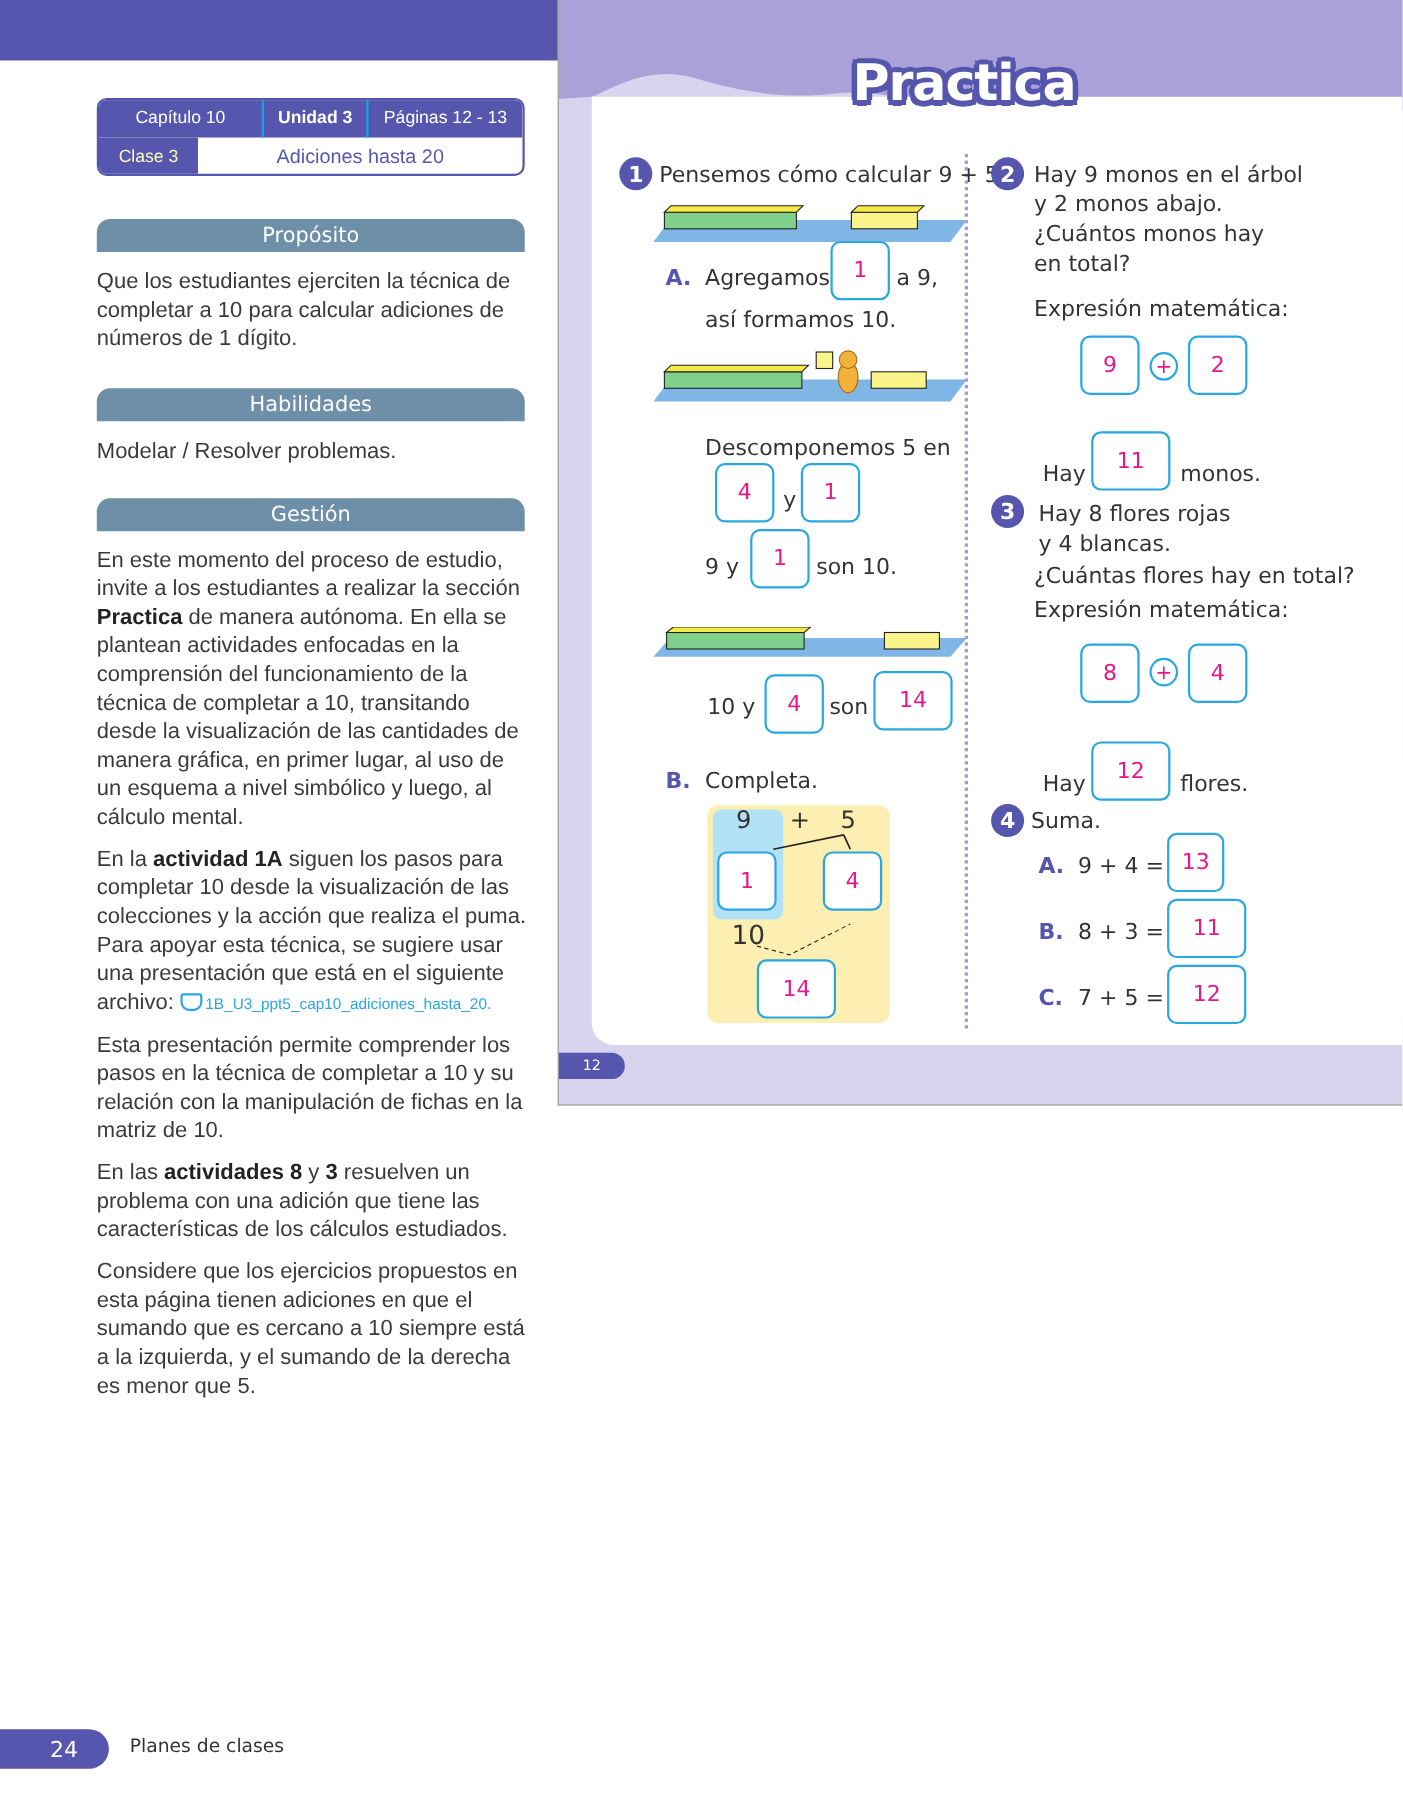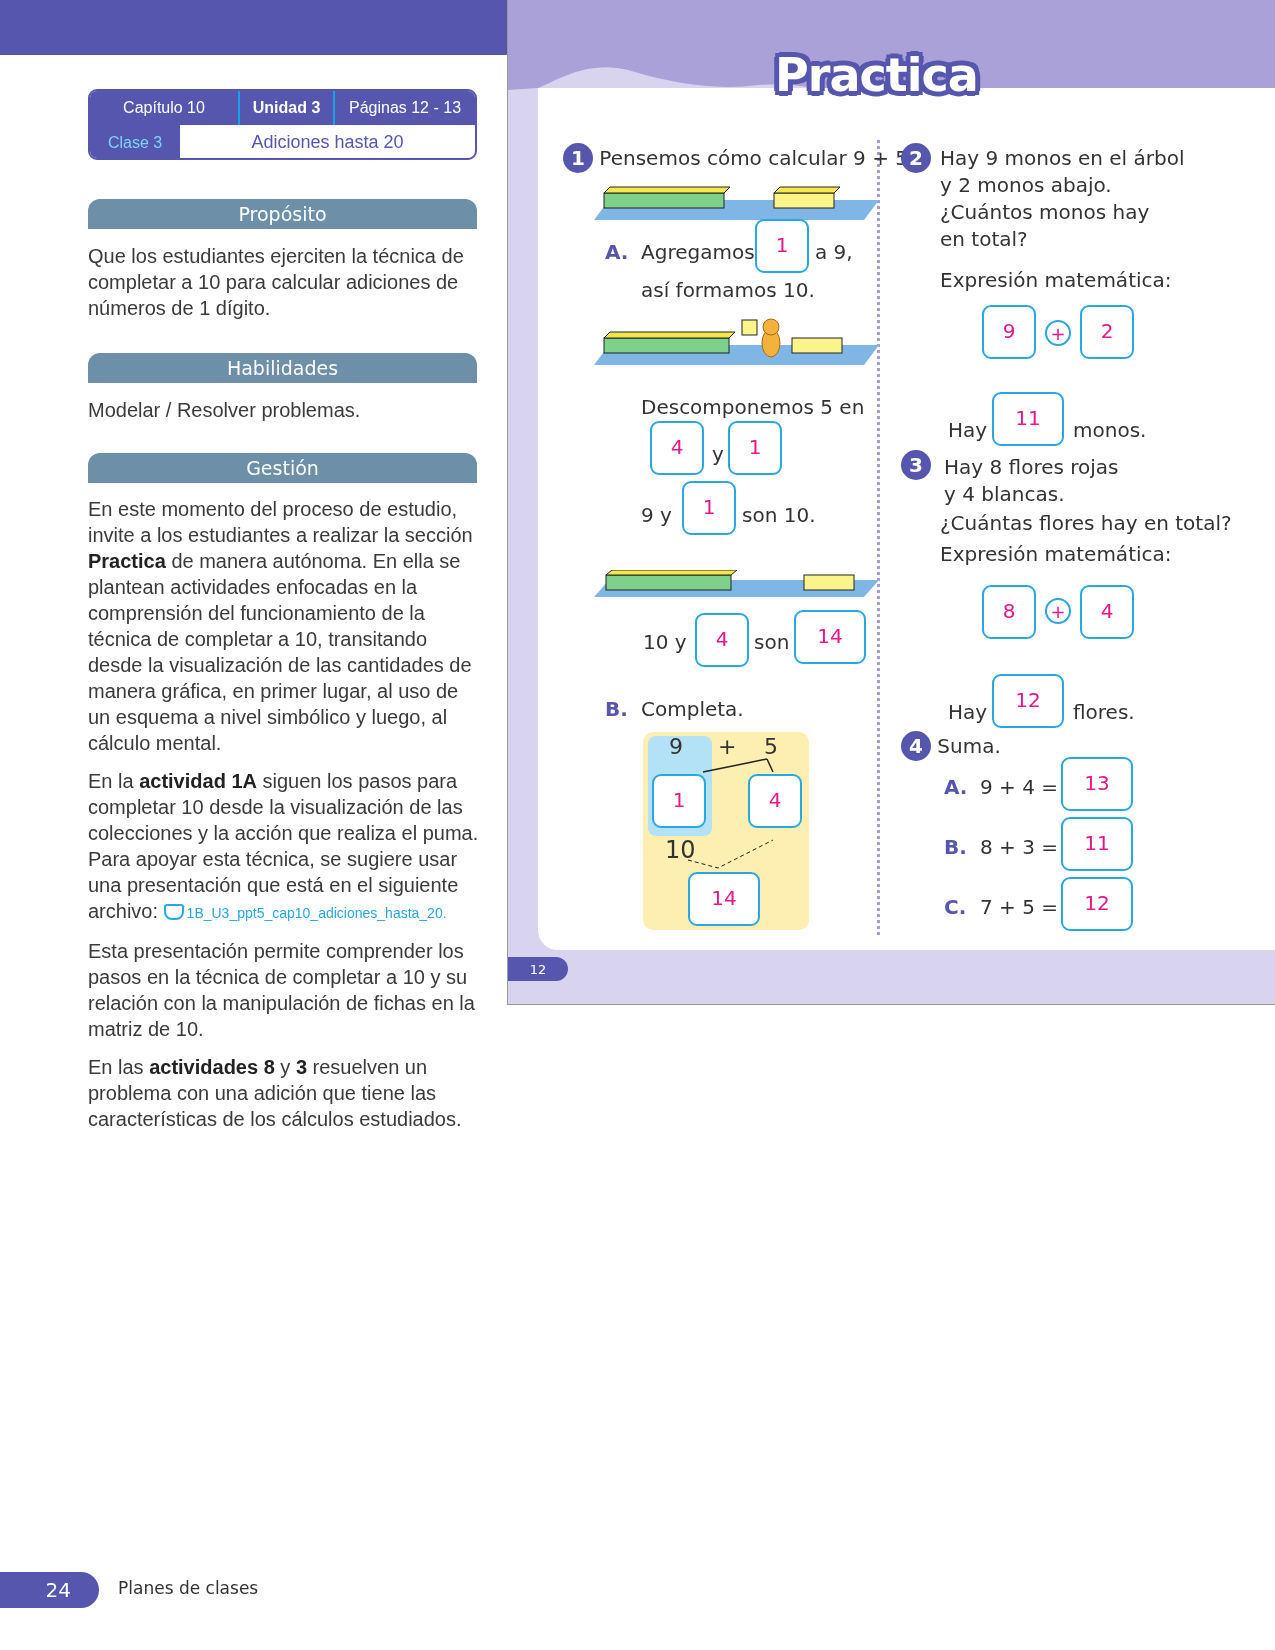--- a/index.html
+++ b/index.html
@@ -3,21 +3,21 @@
 <meta charset="utf-8">
 <style>
 *{box-sizing:border-box;margin:0;padding:0}
 body{width:1275px;height:1650px;background:#fff;position:relative;overflow:hidden;font-family:"DejaVu Sans",sans-serif;color:#333}
 .topbar{position:absolute;left:0;top:0;width:508px;height:55px;background:#5656ae}
 .infobox{position:absolute;left:88px;top:89px;width:389px;height:71px;border:2px solid #5656ae;border-radius:9px;overflow:hidden;font-family:"Liberation Sans",sans-serif;font-size:16px}
 .infobox .r1{display:flex;height:34px;background:#5656ae;color:#fff}
 .infobox .r1 div{display:flex;align-items:center;justify-content:center;border-right:2px solid #0ea5e9}
 .infobox .r1 div:last-child{border-right:none}
 .infobox .r2{display:flex;height:35px}
-.infobox .r2 .cl{width:90px;background:#5656ae;color:#7dd3fc;display:flex;align-items:center;justify-content:center}
+.infobox .r2 .cl{width:90px;background:#5656ae;color:#fef9c3;display:flex;align-items:center;justify-content:center}
 .infobox .r2 .tt{flex:1;display:flex;align-items:center;justify-content:center;color:#5656ae;font-size:18px}
 .sechead{position:absolute;left:88px;width:389px;height:30px;background:#6d8fa8;color:#fff;border-radius:12px 12px 0 0;display:flex;align-items:center;justify-content:center;font-size:19px;font-family:"DejaVu Sans",sans-serif}
 .ltext{position:absolute;left:88px;width:392px;font-family:"Liberation Sans",sans-serif;font-size:20px;line-height:26px;color:#3a3a3a;font-weight:300}
 .ltext p{margin-bottom:12px}
 .ltext b{font-weight:bold;color:#222}
 .link{color:#29a7e0;font-size:14px}
 .folder{display:inline-block;width:20px;height:16px;border:2px solid #29a7e0;border-radius:3px 3px 8px 8px;vertical-align:-2px;margin-right:3px}
 .footer-tab{position:absolute;left:0;top:1572px;width:99px;height:36px;background:#5656ae;border-radius:0 18px 18px 0;color:#fff;font-size:20px;display:flex;align-items:center;justify-content:flex-end;padding-right:28px}
 .footer-text{position:absolute;left:118px;top:1578px;font-size:17px;color:#333}
 
@@ -59,20 +59,21 @@
 <div class="sechead" style="top:353px">Habilidades</div>
 <div class="ltext" style="top:397px">Modelar / Resolver problemas.</div>
 
 <div class="sechead" style="top:453px">Gestión</div>
 
 <div class="ltext" style="top:496px">
   <p><span>En este momento del proceso de estudio, invite a los estudiantes a realizar la sección </span><b>Practica</b><span> de manera autónoma. En ella se plantean actividades enfocadas en la comprensión del funcionamiento de la técnica de completar a 10, transitando desde la visualización de las cantidades de manera gráfica, en primer lugar, al uso de un esquema a nivel simbólico y luego, al cálculo mental.</span></p>
   <p><span>En la </span><b>actividad 1A</b><span> siguen los pasos para completar 10 desde la visualización de las colecciones y la acción que realiza el puma. Para apoyar esta técnica, se sugiere usar una presentación que está en el siguiente archivo: </span><span class="folder"></span><span class="link">1B_U3_ppt5_cap10_adiciones_hasta_20.</span></p>
   <p>Esta presentación permite comprender los pasos en la técnica de completar a 10 y su relación con la manipulación de fichas en la matriz de 10.</p>
   <p><span>En las </span><b>actividades 8</b><span> y </span><b>3</b><span> resuelven un problema con una adición que tiene las características de los cálculos estudiados.</span></p>
+  <p>Considere que los ejercicios propuestos en esta página tienen adiciones en que el sumando que es cercano a 10 siempre está a la izquierda, y el sumando de la derecha es menor que 5.</p>
 </div>
 
 <div class="footer-tab">24</div>
 <div class="footer-text">Planes de clases</div>
 
 <div class="rpage">
   <svg class="wave" width="768" height="140">
     <path d="M0 0 H768 V100 C720 95 690 115 650 100 C600 80 560 95 520 110 C470 125 420 120 380 108 C340 98 300 80 250 85 C210 90 170 85 120 70 C80 60 50 80 30 88 L0 90 Z" fill="#a9a1d7"></path>
   </svg>
   <div class="whitepanel"></div>
@@ -176,21 +177,21 @@
   <div class="pg" style="left:440px;top:700px">Hay</div>
   <div class="box" style="left:484px;top:674px;width:72px">12</div>
   <div class="pg" style="left:565px;top:700px">flores.</div>
 
   <div class="pg" style="left:393px;top:731px">
     <span class="num">4</span>
     <span>Suma.</span>
   </div>
   <div class="pg letter" style="left:436px;top:775px">A.</div>
   <div class="pg" style="left:472px;top:775px">9 + 4 =</div>
-  <div class="box" style="left:553px;top:757px;width:72px">13</div>
+  <div class="box" style="left:553px;top:757px;width:52px">13</div>
   <div class="pg letter" style="left:436px;top:835px">B.</div>
   <div class="pg" style="left:472px;top:835px">8 + 3 =</div>
   <div class="box" style="left:553px;top:817px;width:72px">11</div>
   <div class="pg letter" style="left:436px;top:895px">C.</div>
   <div class="pg" style="left:472px;top:895px">7 + 5 =</div>
   <div class="box" style="left:553px;top:877px;width:72px">12</div>
 
   <div class="pagenum">12</div>
 </div>
 

